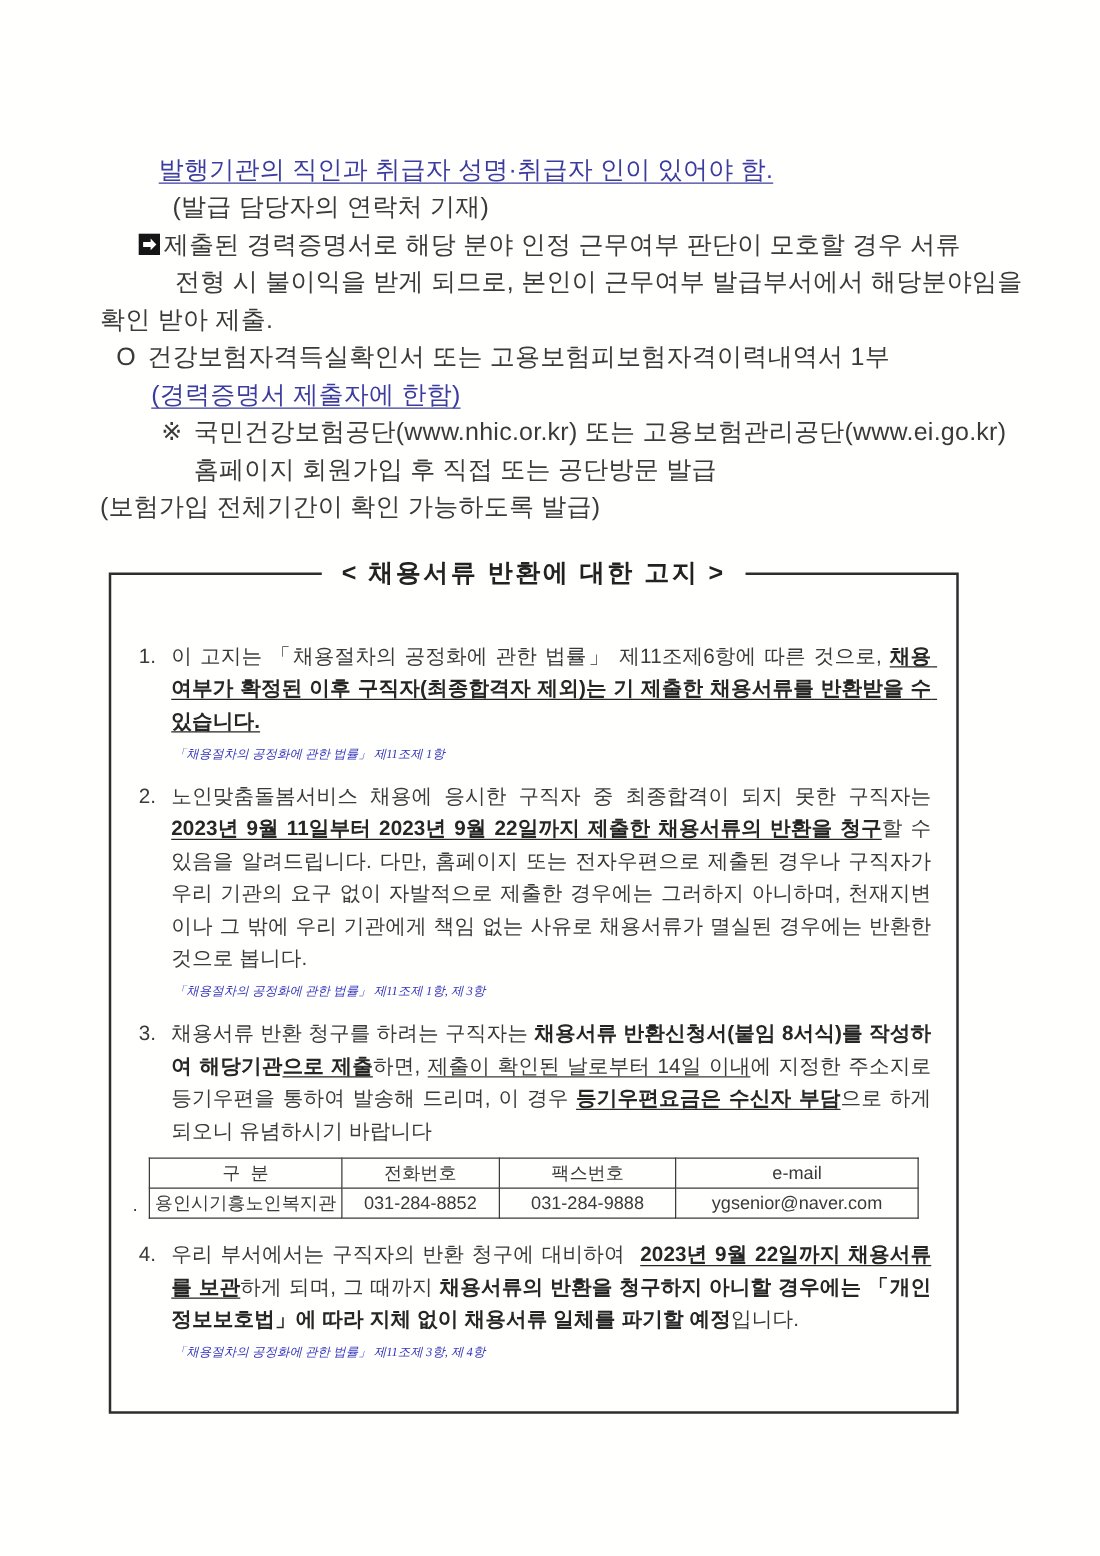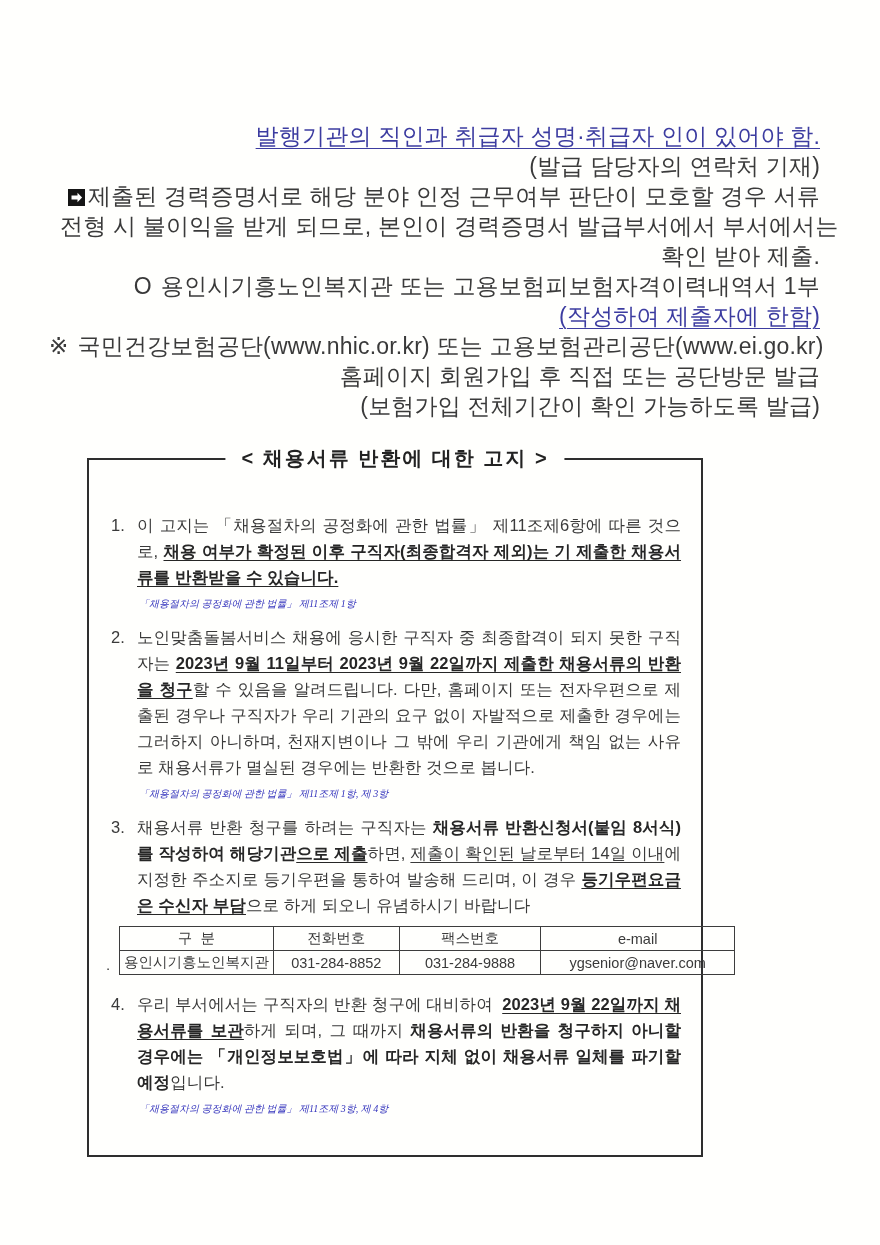--- a/index.html
+++ b/index.html
@@ -12,23 +12,23 @@
     position: relative;
     width: 880px;
     height: 1245px;
     margin: 0 auto;
     background: #fffffd;
     overflow: hidden;
   }
   
   .top-section {
     padding-top: 121px;
+    padding-left: 80px;
     padding-right: 60px;
-    font-size: 23px;
-    text-align: right;
+    font-size: 20px;
   }
   .tline {
     line-height: 30px;
     height: 30px;
     white-space: pre;
     letter-spacing: 0.2px;
   }
   .blue-ul {
     color: #3c3ca0;
     text-decoration: underline;
@@ -43,21 +43,21 @@
     vertical-align: -2px;
     margin-right: 3px;
     position: relative;
   }
   .arrow-icon svg { display: block; }
   
   .notice-box {
     position: relative;
     margin-left: 87px;
     margin-top: 37px;
-    width: 616px;
+    width: 680px;
     min-height: 616px;
     border: 2px solid #2e2e2e;
     padding: 52px 20px 26px 22px;
   }
   .legend {
     position: absolute;
     top: -15px;
     left: 50%;
     transform: translateX(-50%);
     background: #fffffd;
@@ -111,29 +111,29 @@
   col.c1 { width: 25%; } col.c2 { width: 20.5%; }
   col.c3 { width: 23%; } col.c4 { width: 31.5%; }
 </style>
 </head>
 <body>
 
 <div class="page">
 
   <div class="top-section">
     <div class="tline blue-ul" style="margin-left:47px"><span>발행기관의 직인과 취급자 성명·취급자 인이 있어야 함.</span></div>
-    <div class="tline" style="margin-left:45px"><span>(발급 담당자의 연락처 기재)</span></div>
+    <div class="tline" style="margin-left:58px"><span>(발급 담당자의 연락처 기재)</span></div>
     <div class="tline" style="margin-left:31px"><span class="arrow-icon"><svg width="17" height="17" viewBox="0 0 17 17">
             <rect width="17" height="17" fill="#151515"></rect>
             <path d="M3.5 6.5h6V3.8l4.6 4.7-4.6 4.7v-2.7h-6z" fill="#ffffff"></path>
           </svg></span><span>제출된 경력증명서로 해당 분야 인정 근무여부 판단이 모호할 경우 서류</span></div>
-    <div class="tline" style="margin-left:60px"><span>전형 시 불이익을 받게 되므로, 본인이 경력증명서 발급부서에서 부서에서는</span></div>
+    <div class="tline" style="margin-left:60px"><span>전형 시 불이익을 받게 되므로, 본인이 근무여부 발급부서에서 해당분야임을</span></div>
     <div class="tline" style="margin-left:0px"><span>확인 받아 제출.</span></div>
-    <div class="tline" style="margin-left:13px"><span class="marker">O</span><span>용인시기흥노인복지관 또는 고용보험피보험자격이력내역서 1부</span></div>
-    <div class="tline blue-ul" style="margin-left:41px"><span>(작성하여 제출자에 한함)</span></div>
+    <div class="tline" style="margin-left:13px"><span class="marker">O</span><span>건강보험자격득실확인서 또는 고용보험피보험자격이력내역서 1부</span></div>
+    <div class="tline blue-ul" style="margin-left:41px"><span>(경력증명서 제출자에 한함)</span></div>
     <div class="tline" style="margin-left:49px"><span class="marker">※</span><span>국민건강보험공단(www.nhic.or.kr) 또는 고용보험관리공단(www.ei.go.kr)</span></div>
     <div class="tline" style="margin-left:75px"><span>홈페이지 회원가입 후 직접 또는 공단방문 발급</span></div>
     <div class="tline" style=""><span>(보험가입 전체기간이 확인 가능하도록 발급)</span></div>
   </div>
 
   <div class="notice-box">
     <div class="legend">&lt; 채용서류 반환에 대한 고지 &gt;</div>
 
     <div class="item">
       <span class="num">1.</span>

